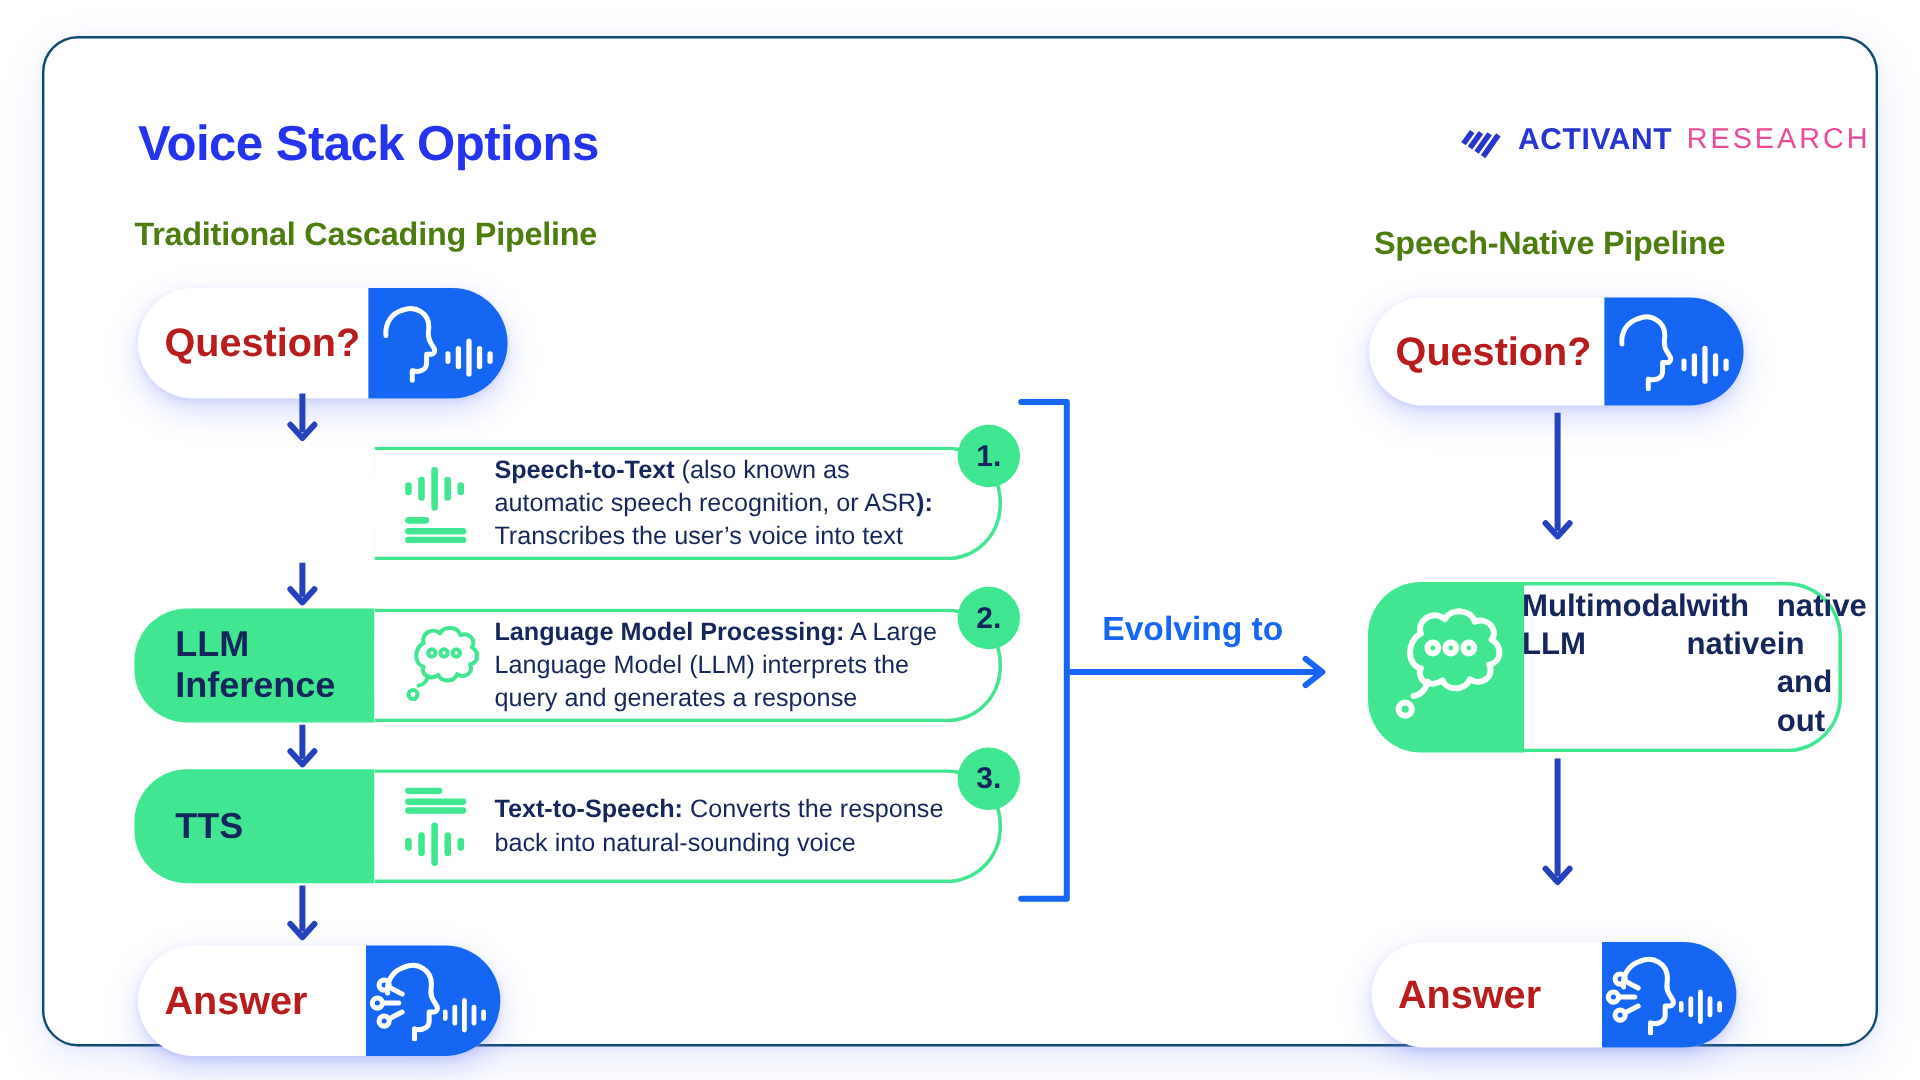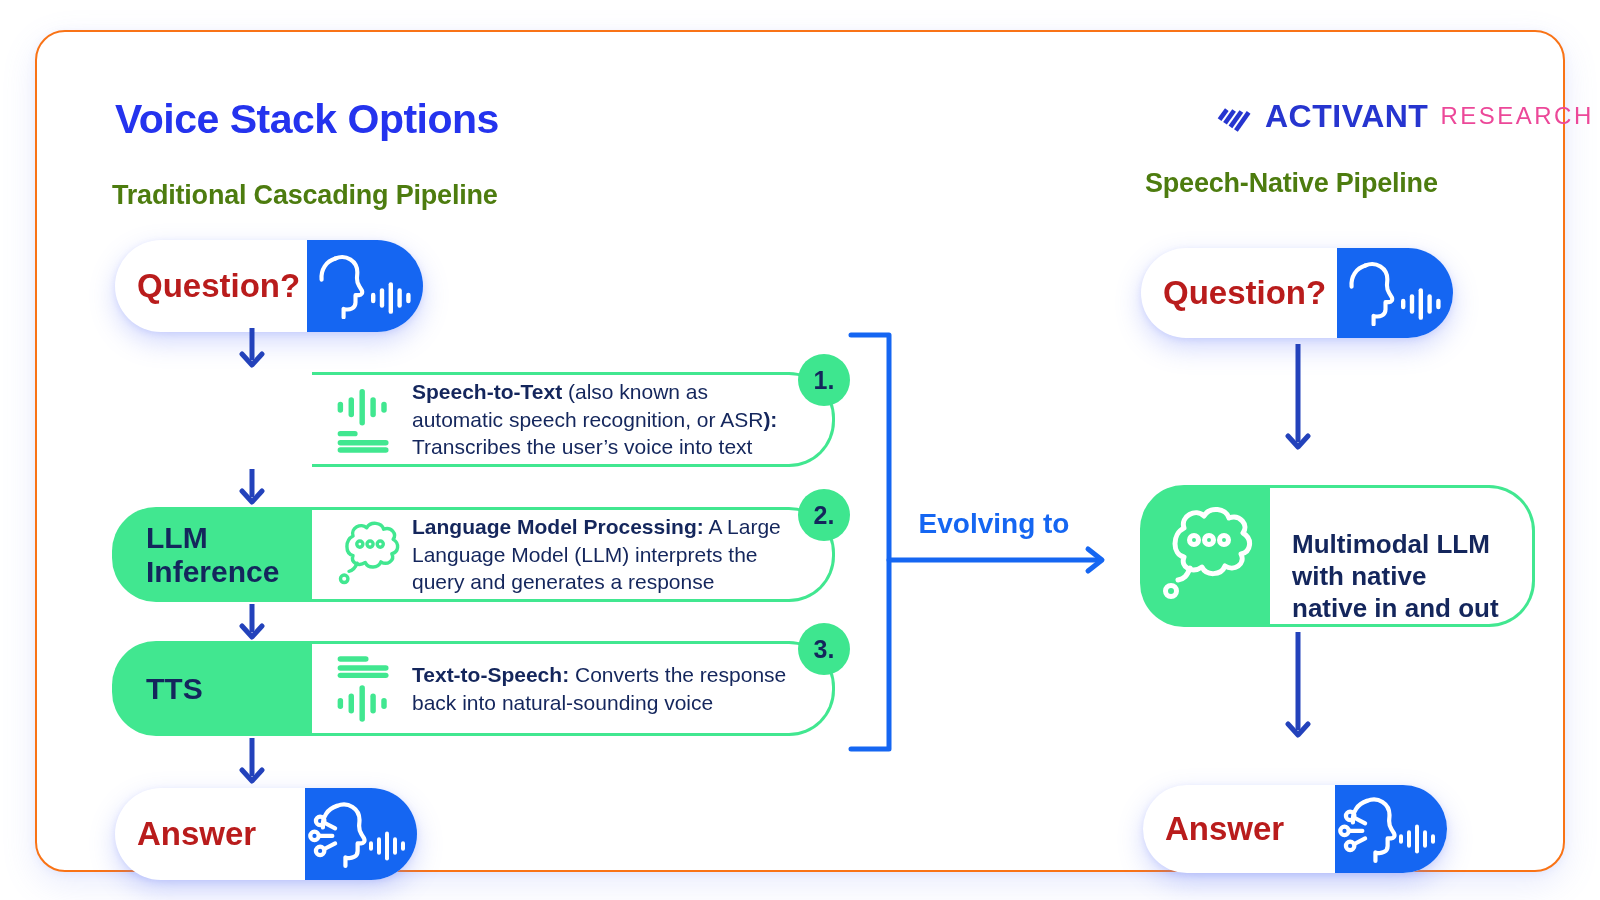--- a/index.html
+++ b/index.html
@@ -3,36 +3,36 @@
 <meta charset="utf-8">
 <style>
   * { margin:0; padding:0; box-sizing:border-box; }
   html,body { background:#ffffff; }
   .canvas {
     position:relative; width:1600px; height:900px; overflow:hidden;
     font-family:"Liberation Sans", sans-serif; background:#ffffff;
   }
   .card {
     position:absolute; left:35px; top:30px; width:1530px; height:842px;
-    background:#ffffff; border:2px solid #f97316; border-radius:30px;
+    background:#ffffff; border:2px solid #0c4a6e; border-radius:30px;
     box-shadow:0 12px 34px rgba(120,135,245,0.16), 0 2px 8px rgba(120,135,245,0.10);
   }
   .page-title {
     position:absolute; left:78px; top:64px;
     font-size:41px; font-weight:bold; letter-spacing:-0.5px; color:#2433ee;
   }
   .logo { position:absolute; top:64px; left:1178px; width:322px; height:40px;
     display:flex; align-items:center; gap:10px; color:#2635cf; }
   .logo svg { width:40px; height:38px; flex:0 0 auto; }
-  .logo-name { font-size:32px; font-weight:bold; letter-spacing:0.5px; color:#2635cf; }
+  .logo-name { font-size:25px; font-weight:bold; letter-spacing:0.5px; color:#2635cf; }
   .logo-suffix { font-size:24px; font-weight:400; letter-spacing:2.5px; color:#ec4899; margin-left:2px; }
 
   .col-heading { position:absolute; font-size:27px; font-weight:bold; color:#4d7c0f; letter-spacing:-0.2px; }
   .heading-left { left:75px; top:148px; }
-  .heading-right { left:1108px; top:136px; }
+  .heading-right { left:1108px; top:156px; }
 
   
   .pill {
     position:absolute; background:#ffffff; border-radius:46px;
     box-shadow:0 10px 26px rgba(110,130,250,0.30), 0 2px 6px rgba(110,130,250,0.18);
   }
   .pill-label {
     position:absolute; left:22px; top:0; bottom:0; display:flex; align-items:center;
     font-size:33px; font-weight:bold; color:#b91c1c;
   }
@@ -90,21 +90,21 @@
   .core-box { position:absolute; left:1103px; top:453px; width:395px; height:142px; }
   .core-green {
     position:absolute; left:0; top:0; bottom:0; width:130px;
     background:#41e790; border-radius:44px 0 0 44px;
   }
   .core-bubble { position:absolute; left:16px; top:50%; transform:translateY(-50%); width:100px; height:104px; color:#ffffff; }
   .core-white {
     position:absolute; left:130px; right:0; top:0; bottom:0;
     background:#ffffff; border:3px solid #41e790; border-left:none;
     border-radius:0 46px 46px 0;
-    display:flex; flex-direction:column; justify-content:flex-end; padding-left:22px;
+    display:flex; flex-direction:row; justify-content:center; padding-left:22px;
   }
   .core-line { display:block; font-size:26px; line-height:32px; font-weight:bold; color:#14265c; }
 
   .hidden-defs { position:absolute; width:0; height:0; overflow:hidden; }
 </style>
 </head>
 <body>
 
 <svg class="hidden-defs" aria-hidden="true">
   <defs>

